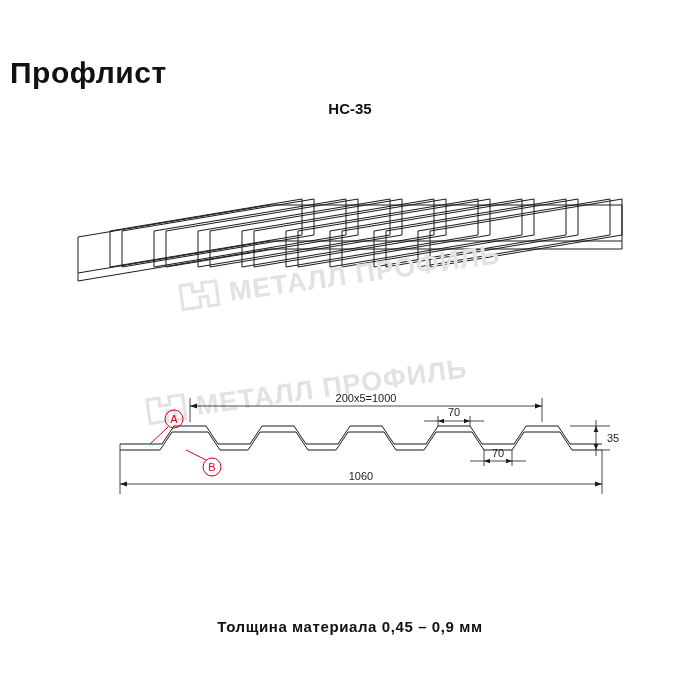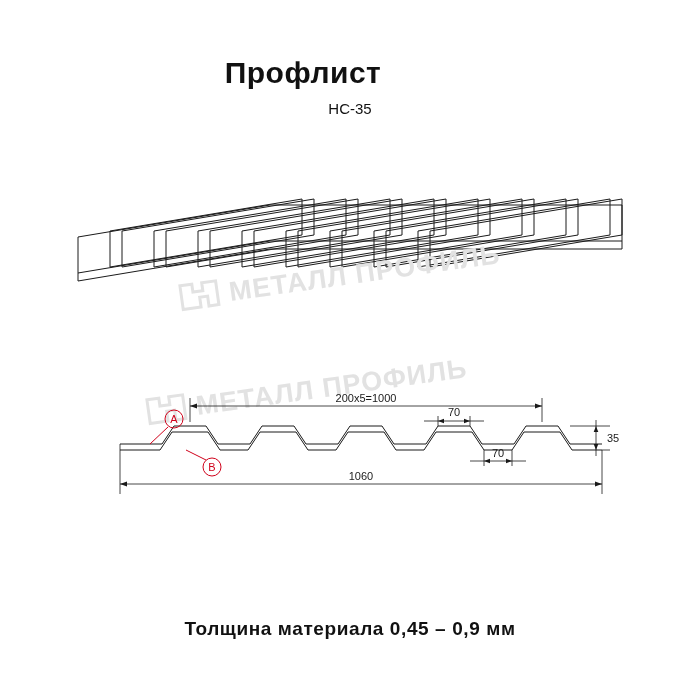--- a/index.html
+++ b/index.html
@@ -16,36 +16,36 @@
     position: relative;
   }
   .page {
     position: relative;
     width: 700px;
     height: 700px;
   }
   .title {
     position: absolute;
     top: 56px;
-    left: 3px;
+    left: 10px;
     width: 600px;
-    text-align: center;
+    text-align: left;
     font-size: 30px;
     font-weight: bold;
     letter-spacing: 0.5px;
     color: #111111;
   }
   .subtitle {
     position: absolute;
     top: 100px;
     left: 0;
     width: 700px;
     text-align: center;
     font-size: 15px;
-    font-weight: normal;
+    font-weight: bold;
     color: #111111;
   }
   .iso-wrap {
     position: absolute;
     top: 175px;
     left: 70px;
     width: 560px;
     height: 135px;
   }
   .section-wrap {
@@ -54,21 +54,21 @@
     left: 90px;
     width: 540px;
     height: 140px;
   }
   .footer {
     position: absolute;
     top: 618px;
     left: 0;
     width: 700px;
     text-align: center;
-    font-size: 19px;
+    font-size: 15px;
     font-weight: bold;
     letter-spacing: 0.6px;
     color: #111111;
   }
   .wm {
     position: absolute;
     pointer-events: none;
     user-select: none;
   }
   .wm .wm-text {

